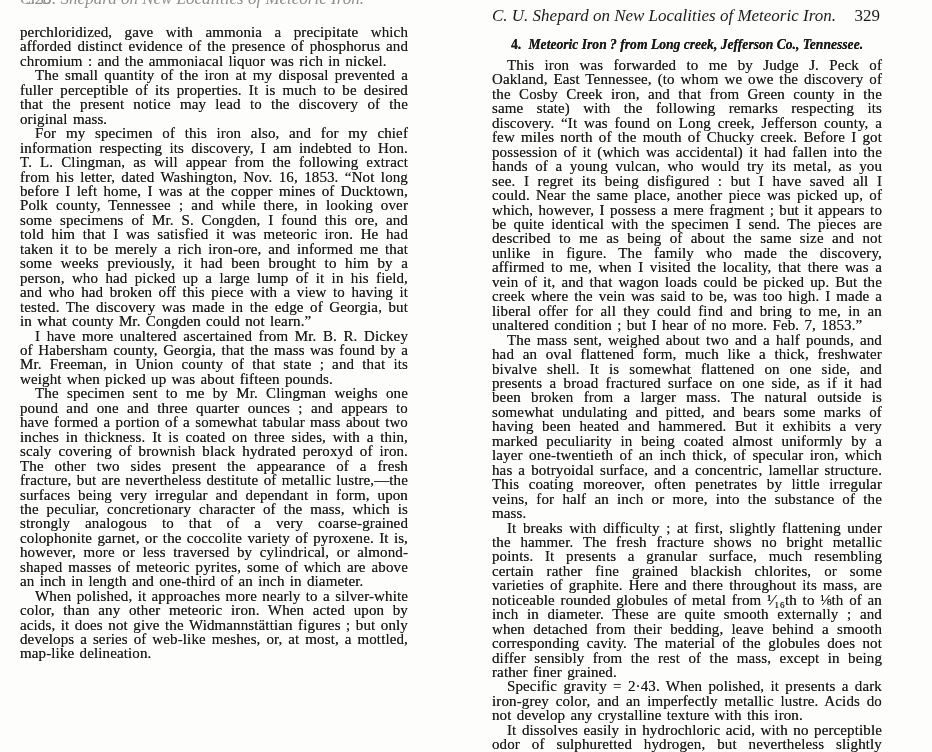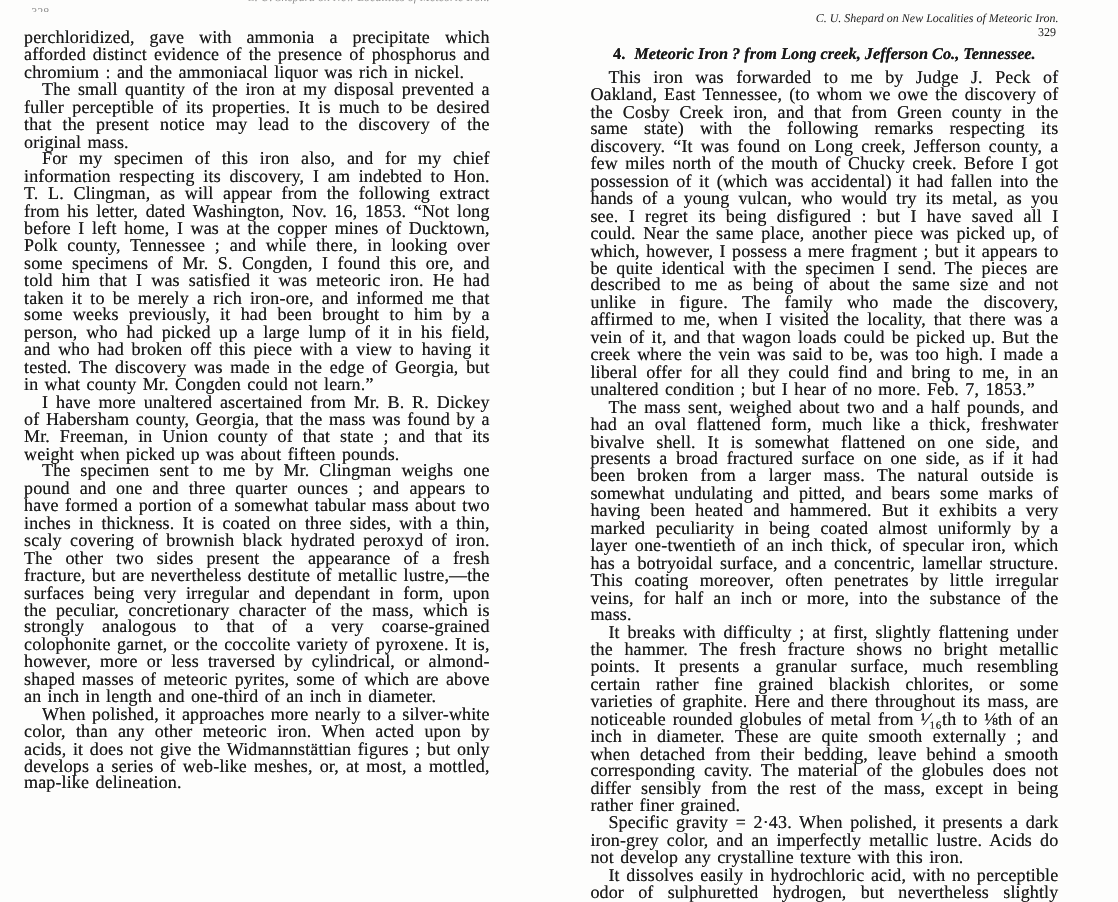--- a/index.html
+++ b/index.html
@@ -16,29 +16,29 @@
     color:#1b1b1b;
   }
   .page { position:absolute; top:0; }
   .page-left  { left:20px;  width:388px; }
   .page-right { left:492px; width:390px; }
 
   
   .running-header {
     position:relative;
     font-style:italic;
-    font-size:10px;
+    font-size:17px;
     line-height:16px;
-    text-align:right;
+    text-align:left;
     white-space:nowrap;
   }
   .running-header .pagenum {
     font-style:normal;
     position:absolute;
-    top:12px;
+    top:0;
   }
   .page-left  .running-header .pagenum { left:6px; }
   .page-right .running-header .pagenum { right:2px; }
 
   
   .clip-band {
     height:10px;
     overflow:hidden;
     opacity:.5;
   }

